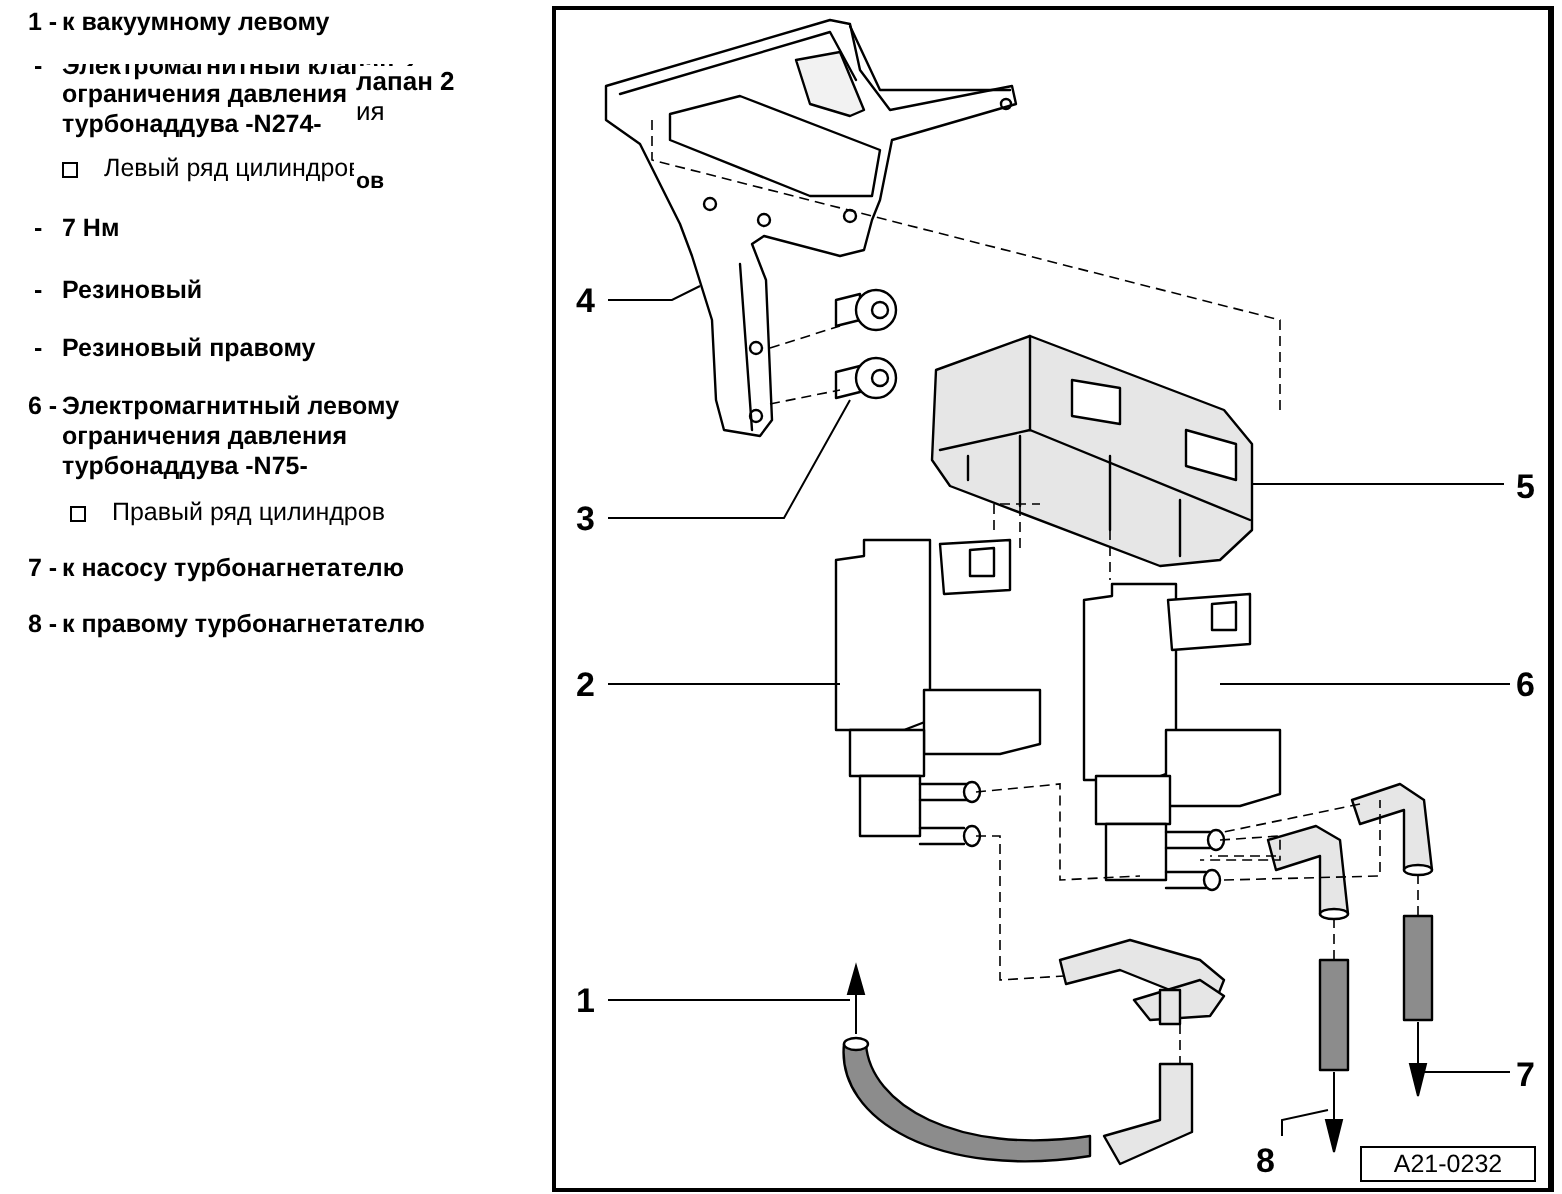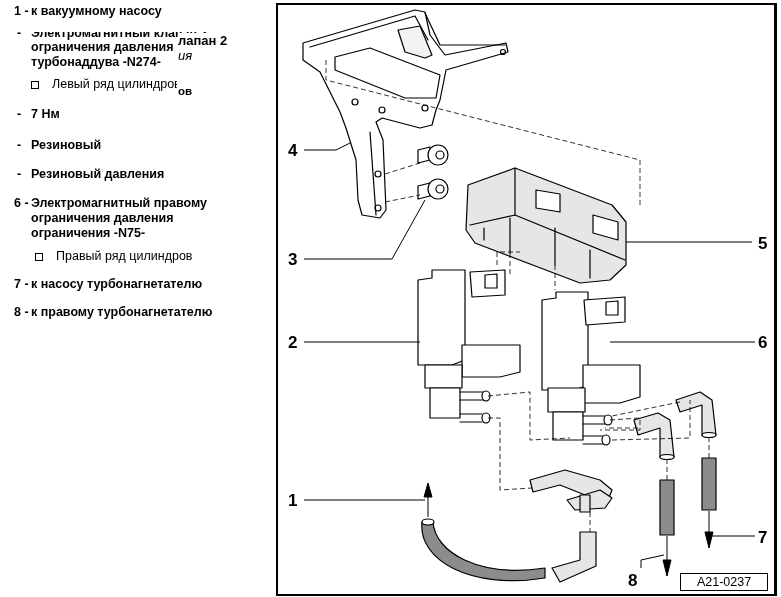--- a/index.html
+++ b/index.html
@@ -16,63 +16,63 @@
   svg { position:absolute; left:0; top:0; }
   .callout { font-family:"Liberation Sans", sans-serif; font-weight:bold; font-size:17px; }
   .fig-id { position:absolute; left:680px; top:573px; width:86px; height:16px; border:1px solid #000; font-size:12.5px; text-align:center; line-height:16px; background:#fff; }
 </style>
 </head>
 <body>
 
 <div class="legend">
   <div class="li" style="top:4px;">
     <span class="num">1 -</span>
-    <span class="txt">к вакуумному насосу</span>
+    <span class="txt">к вакуумному левому</span>
   </div>
 
   <div class="li" style="top:26px;">
     <span class="num" style="left:17px;">-</span>
     <span class="txt" style="clip-path:inset(6px 0 0 0);">Электромагнитный клапан 2</span>
   </div>
   <div class="li" style="top:40px;">
     <span class="txt">ограничения давления</span>
   </div>
   <div class="li" style="top:55px;">
     <span class="txt">турбонаддува -N274-</span>
   </div>
   <div class="overlap" style="left:178px; top:33px; background:#fff;">лапан 2</div>
-  <div class="overlap" style="left:178px; top:48px; font-weight:normal;font-style:italic;">ия</div>
+  <div class="overlap" style="left:178px; top:48px; font-weight:normal;">ия</div>
   <div class="sub" style="top:77px; width:200px;">
     <span class="bullet"></span>
     <span class="stxt" style="display:inline-block; width:125px; overflow:hidden;">Левый ряд цилиндров</span>
   </div>
   <div class="overlap" style="left:178px; top:84px; font-weight:bold; font-size:11.5px;">ов</div>
 
   <div class="li" style="top:107px;">
     <span class="num" style="left:17px;">-</span>
     <span class="txt">7 Нм</span>
   </div>
   <div class="li" style="top:138px;">
     <span class="num" style="left:17px;">-</span>
     <span class="txt">Резиновый</span>
   </div>
   <div class="li" style="top:167px;">
     <span class="num" style="left:17px;">-</span>
-    <span class="txt">Резиновый давления</span>
+    <span class="txt">Резиновый правому</span>
   </div>
 
   <div class="li" style="top:196px;">
     <span class="num">6 -</span>
-    <span class="txt">Электромагнитный правому</span>
+    <span class="txt">Электромагнитный левому</span>
   </div>
   <div class="li" style="top:211px;">
     <span class="txt">ограничения давления</span>
   </div>
   <div class="li" style="top:226px;">
-    <span class="txt">ограничения -N75-</span>
+    <span class="txt">турбонаддува -N75-</span>
   </div>
   <div class="sub" style="top:249px;">
     <span class="bullet" style="left:35px;"></span>
     <span class="stxt" style="left:56px;">Правый ряд цилиндров</span>
   </div>
 
   <div class="li" style="top:277px;">
     <span class="num">7 -</span>
     <span class="txt">к насосу турбонагнетателю</span>
   </div>
@@ -213,13 +213,13 @@
     <text x="288" y="265">3</text>
     <text x="288" y="348">2</text>
     <text x="288" y="506">1</text>
     <text x="758" y="249">5</text>
     <text x="758" y="348">6</text>
     <text x="758" y="543">7</text>
     <text x="628" y="586">8</text>
   </g>
 </svg>
 
-<div class="fig-id">A21-0237</div>
+<div class="fig-id">A21-0232</div>
 
 </body></html>

